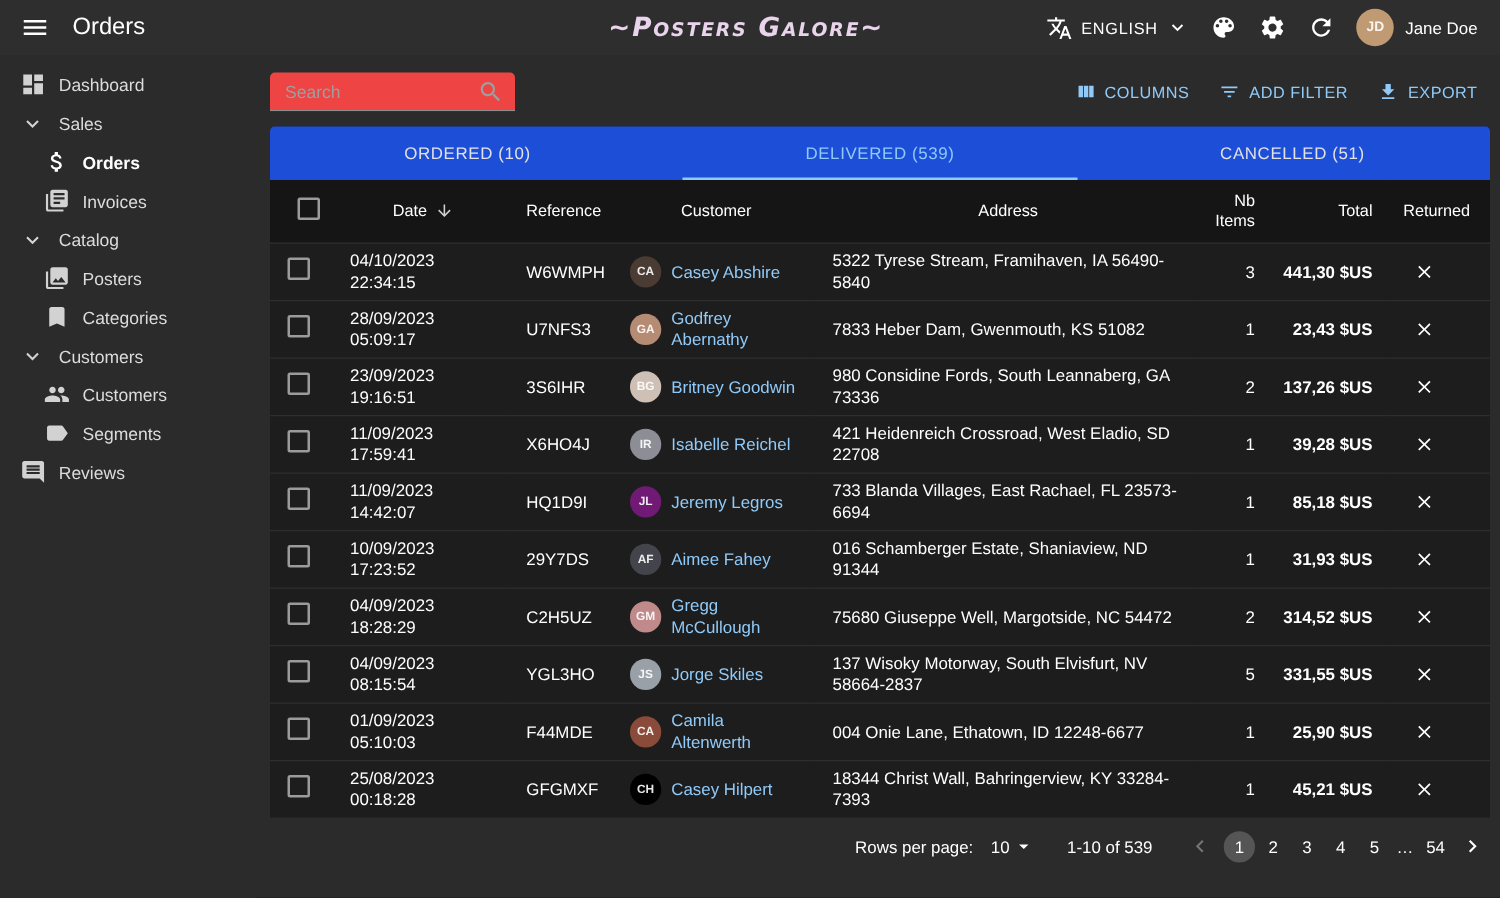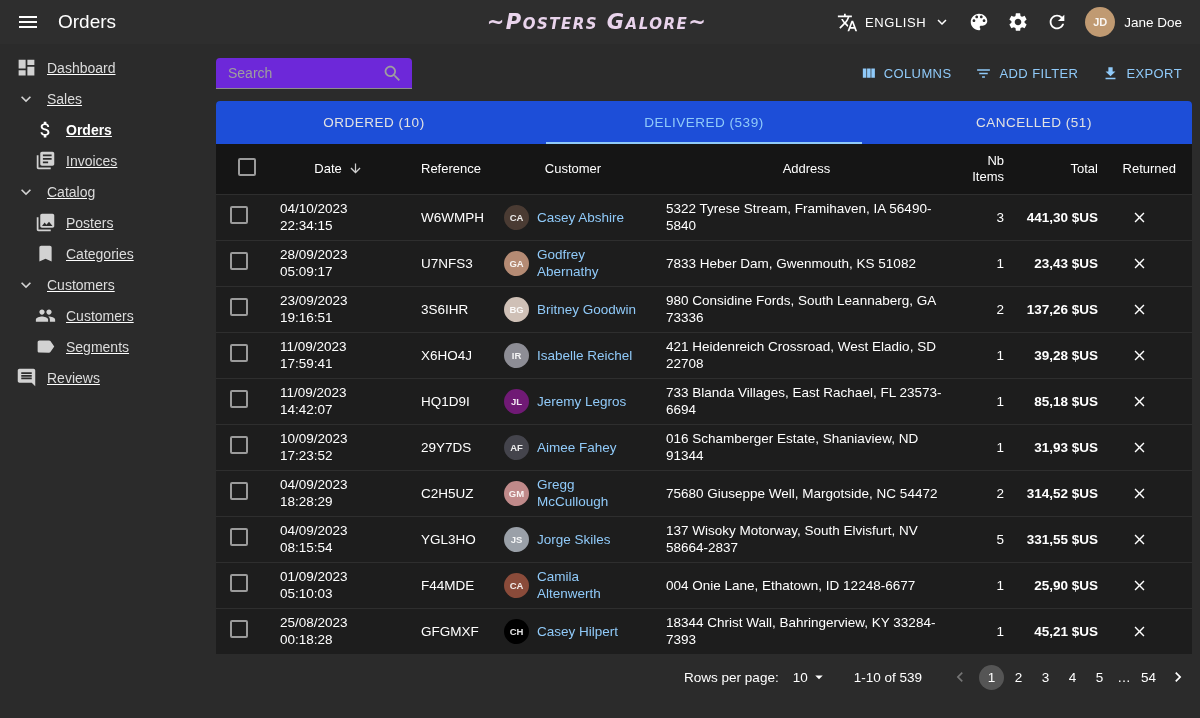--- a/index.html
+++ b/index.html
@@ -33,39 +33,39 @@
   .user-btn{ display:flex; align-items:center; gap:9px; cursor:pointer; }
   .user-name{ font-size:13.5px; font-weight:500; }
   .avatar{
     border-radius:50%; display:flex; align-items:center; justify-content:center;
     color:rgba(255,255,255,.9); font-weight:700; flex:none;
   }
   .avatar.big{ width:30px; height:30px; font-size:11px; }
   .avatar.small{ width:25px; height:25px; font-size:9.5px; }
 
   
-  .sidebar{ position:absolute; top:44px; left:0; width:251px; bottom:0; padding-top:8px;text-decoration:underline; }
+  .sidebar{ position:absolute; top:44px; left:0; width:251px; bottom:0; padding-top:8px; }
   .side-item{
     height:31px; display:flex; align-items:center; color:#dcdcdc;
     font-size:14px; cursor:pointer; padding-left:14px;
   }
   .side-item .ic{ width:24px; display:flex; justify-content:center; margin-right:9px; color:#d2d2d2; }
   .side-item.indent1{ padding-left:33px; }
   .side-item.active{ color:#fff; font-weight:700; }
   .side-item.active .ic{ color:#fff; }
 
   
   .main{ position:absolute; top:44px; left:216px; right:0; bottom:0; }
   .filters-row{
     display:flex; justify-content:space-between; align-items:center;
     padding:13px 10px 0 0; height:46px;
   }
   .search{ position:relative; width:196px; }
   .search input{
-    width:100%; height:31px; background:#6d28d9; border:none;
+    width:100%; height:31px; background:#ef4444; border:none;
     border-bottom:1px solid #8d8d8d; border-radius:4px 4px 0 0;
     color:#fff; font-size:14px; padding:0 36px 0 12px; outline:none;
     font-family:"Liberation Sans", sans-serif;
   }
   .search input::placeholder{ color:#9e9e9e; }
   .search .search-ic{ position:absolute; right:9px; top:5px; color:#9e9e9e; }
   .actions{ display:flex; align-items:center; gap:8px; }
   .action-btn{
     display:flex; align-items:center; gap:7px; color:#90caf9;
     font-size:13px; font-weight:500; letter-spacing:.4px;

